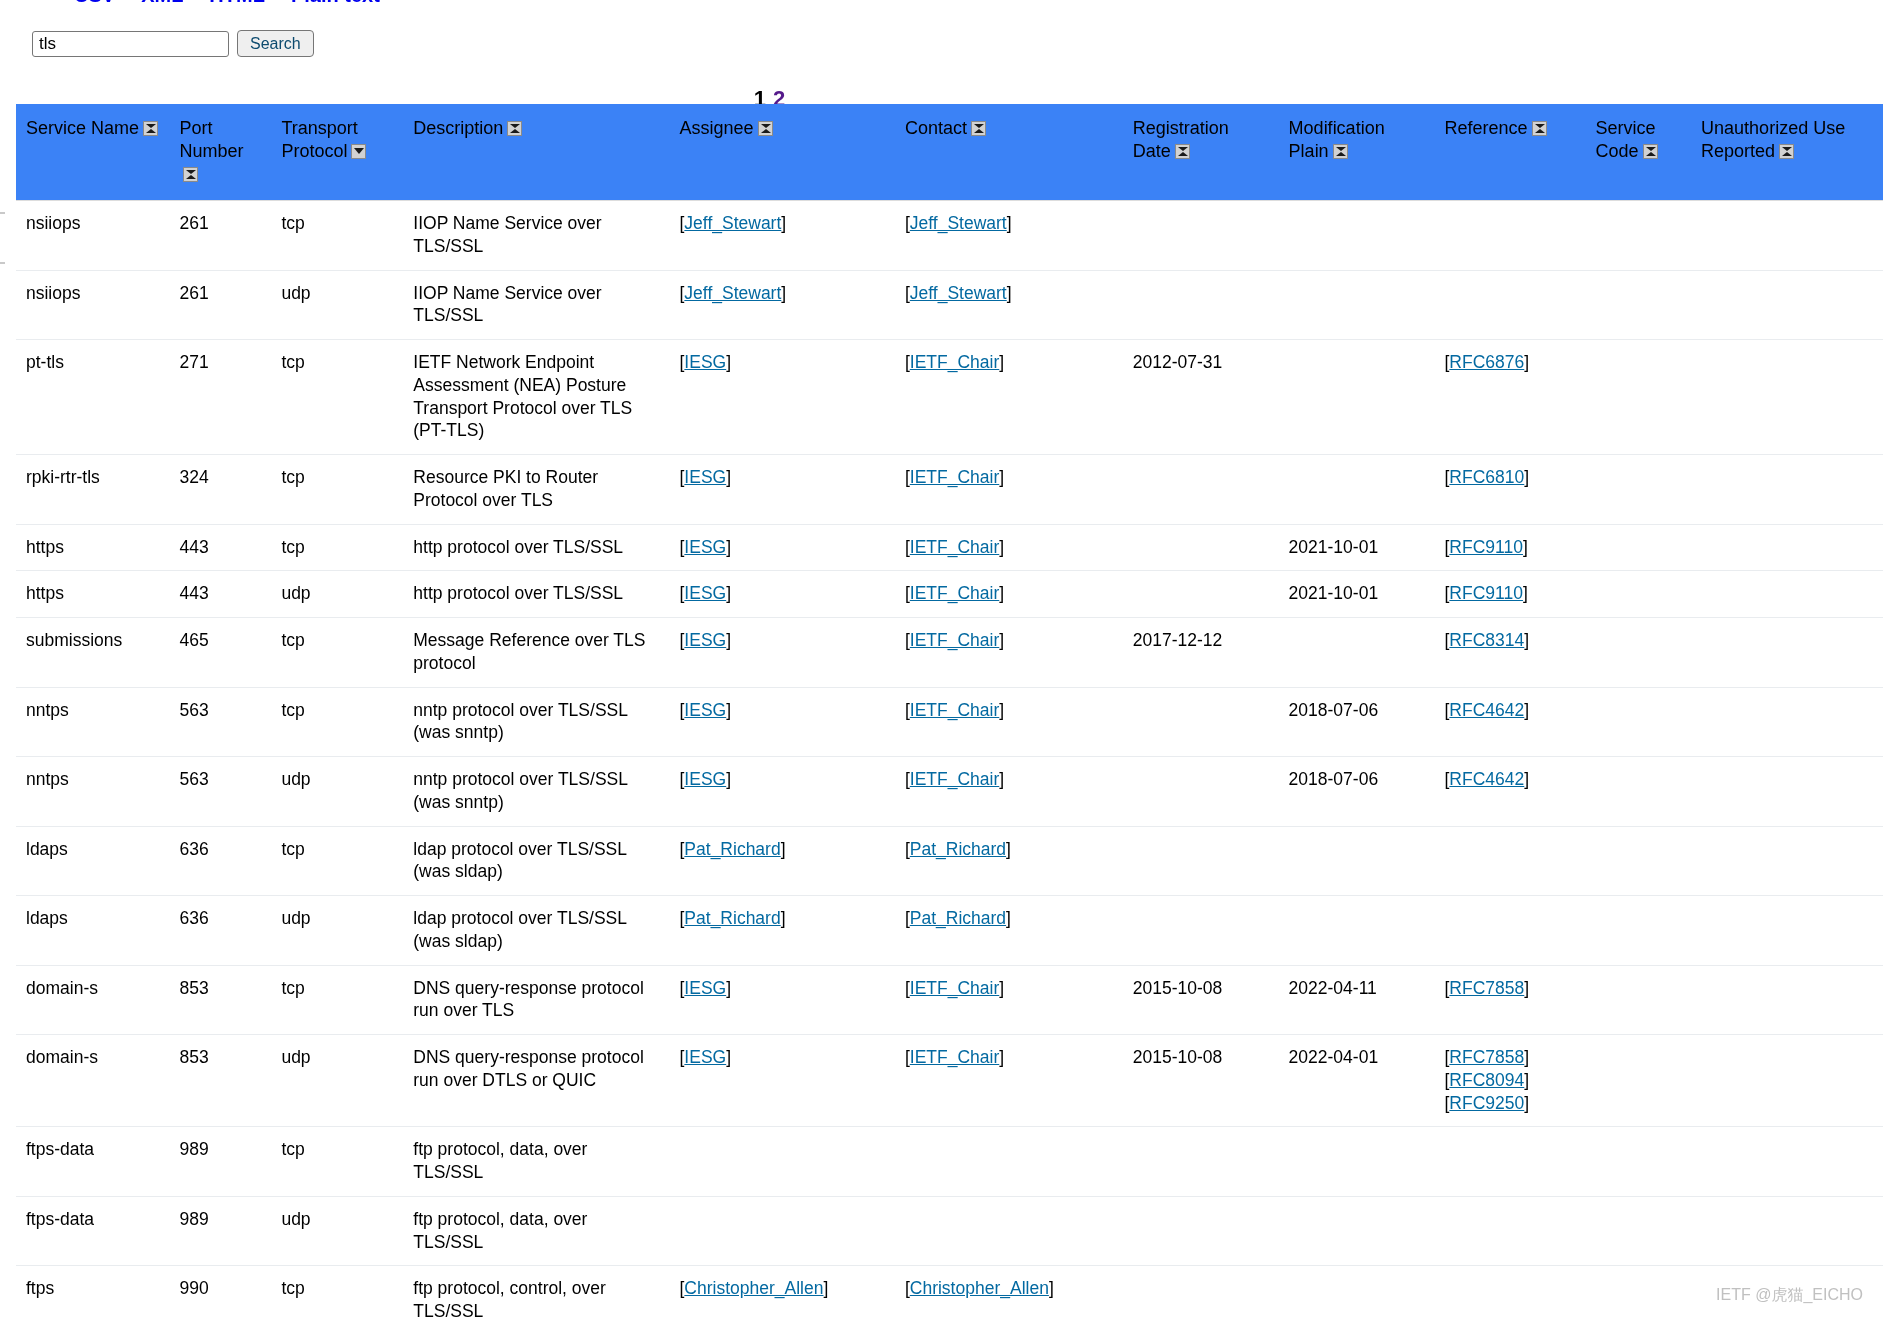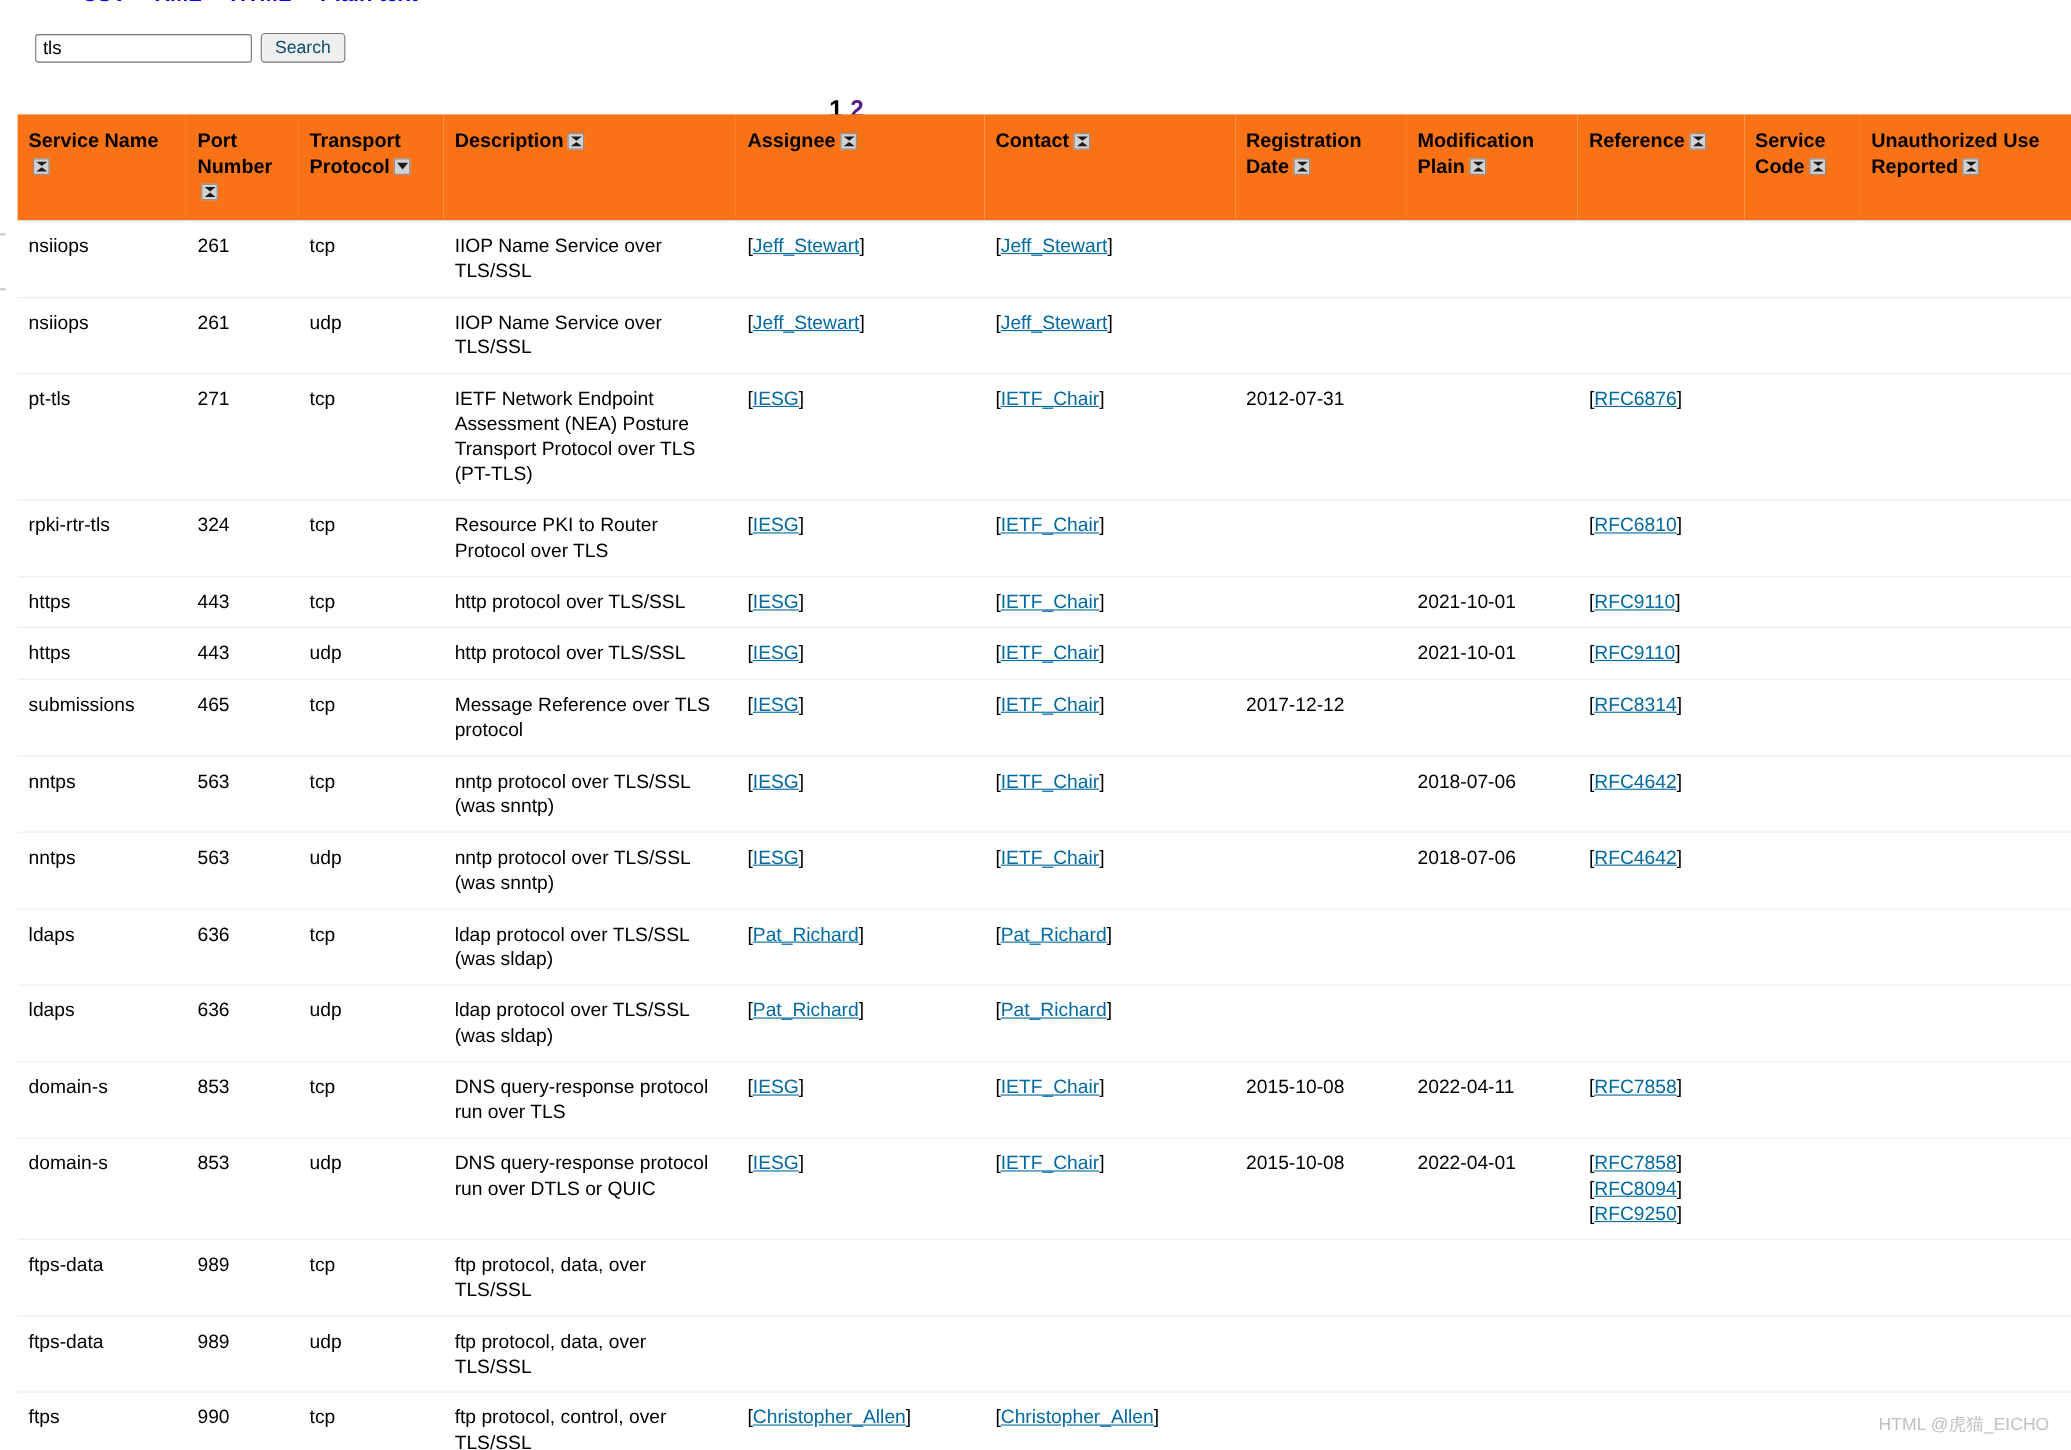--- a/index.html
+++ b/index.html
@@ -104,24 +104,24 @@
     width: 1867px;
   }
   table.registry {
     border-collapse: collapse;
     width: 1867px;
     table-layout: fixed;
     font-size: 17.5px;
     color: #000;
   }
   table.registry thead th {
-    background: #f97316;
+    background: #3b82f6;
     text-align: left;
     vertical-align: top;
-    font-weight: bold;
+    font-weight: normal;
     font-size: 18px;
     padding: 13px 10px 14px 10px;
     line-height: 1.28;
     border: none;
     cursor: pointer;
   }
   table.registry tbody td {
     vertical-align: top;
     padding: 11px 10px 12px 10px;
     line-height: 1.30;
@@ -476,13 +476,13 @@
           <td></td>
           <td></td>
           <td></td>
           <td></td>
           <td></td>
         </tr>
       </tbody>
 </table>
 </div>
 
-<div class="watermark">HTML @虎猫_EICHO</div>
+<div class="watermark">IETF @虎猫_EICHO</div>
 
 </body></html>

